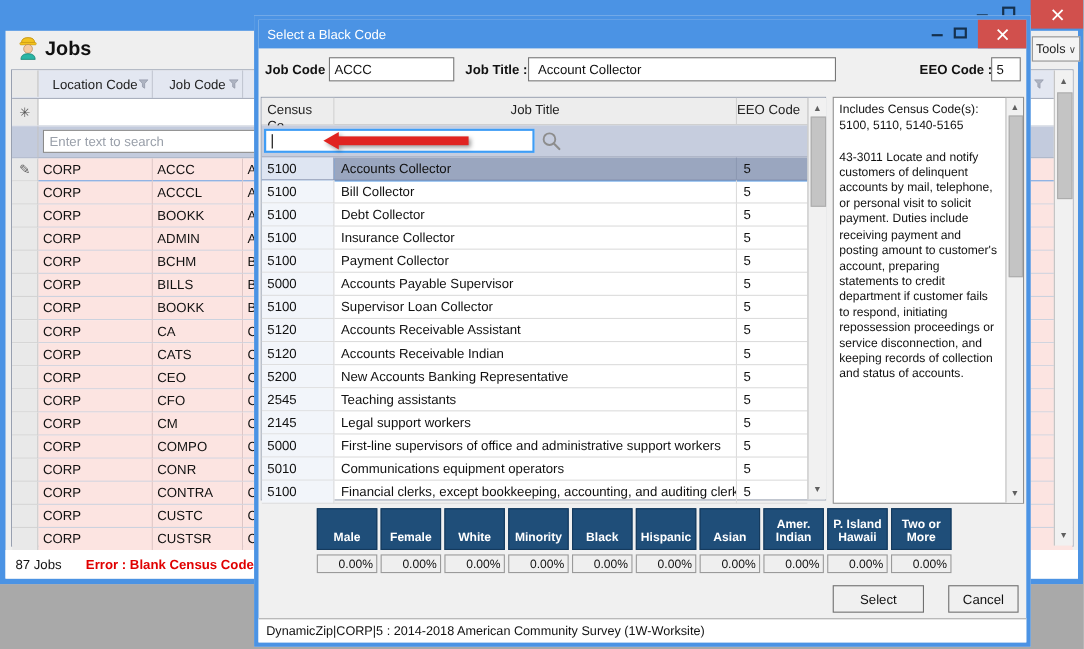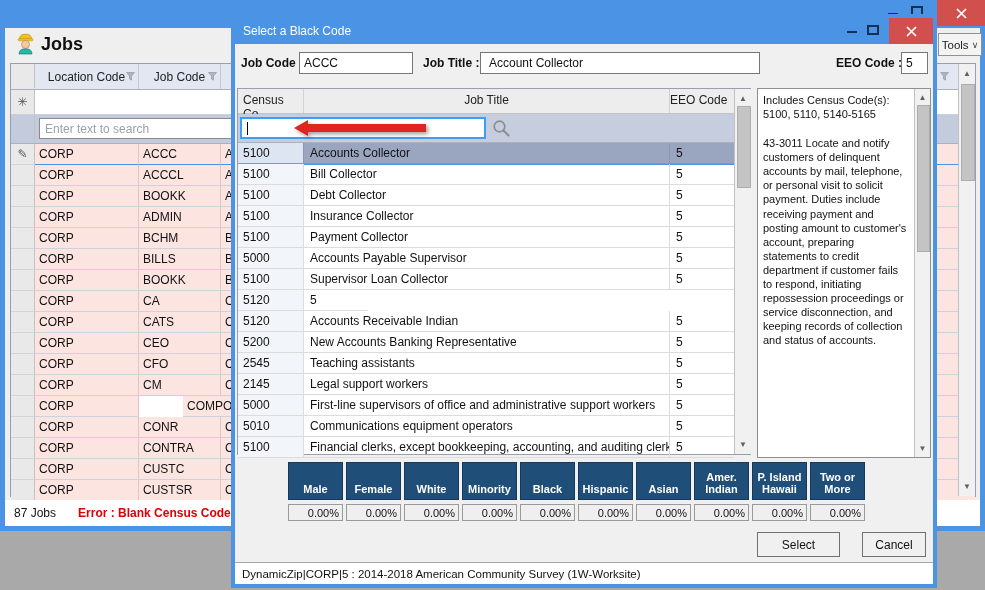--- a/index.html
+++ b/index.html
@@ -192,21 +192,21 @@
           </div>
           <div class="lrow">
             <div class="lind"></div>
             <div class="lcell" style="width: 104px;">CORP</div>
             <div class="lcell" style="width: 82px;">CM</div>
             <div class="lcell" style="flex: 1 1 0%; border-right: none;">C</div>
           </div>
           <div class="lrow">
             <div class="lind"></div>
             <div class="lcell" style="width: 104px;">CORP</div>
-            <div class="lcell" style="width: 82px; margin-left: 44px;">COMPO</div>
+            <div class="lcell" style="width: 82px;">COMPO</div>
             <div class="lcell" style="flex: 1 1 0%; border-right: none;">C</div>
           </div>
           <div class="lrow">
             <div class="lind"></div>
             <div class="lcell" style="width: 104px;">CORP</div>
             <div class="lcell" style="width: 82px;">CONR</div>
             <div class="lcell" style="flex: 1 1 0%; border-right: none;">C</div>
           </div>
           <div class="lrow">
             <div class="lind"></div>
@@ -315,20 +315,21 @@
             <div class="ccell ctitle">Accounts Payable Supervisor</div>
             <div class="ccell ceeo" style="border-right: none;">5</div>
           </div>
           <div class="crow">
             <div class="ccell ccode">5100</div>
             <div class="ccell ctitle">Supervisor Loan Collector</div>
             <div class="ccell ceeo" style="border-right: none;">5</div>
           </div>
           <div class="crow">
             <div class="ccell ccode">5120</div>
+            <div class="ccell ctitle">Accounts Receivable Assistant</div>
             <div class="ccell ceeo" style="border-right: none;">5</div>
           </div>
           <div class="crow">
             <div class="ccell ccode">5120</div>
             <div class="ccell ctitle">Accounts Receivable Indian</div>
             <div class="ccell ceeo" style="border-right: none;">5</div>
           </div>
           <div class="crow">
             <div class="ccell ccode">5200</div>
             <div class="ccell ctitle">New Accounts Banking Representative</div>

